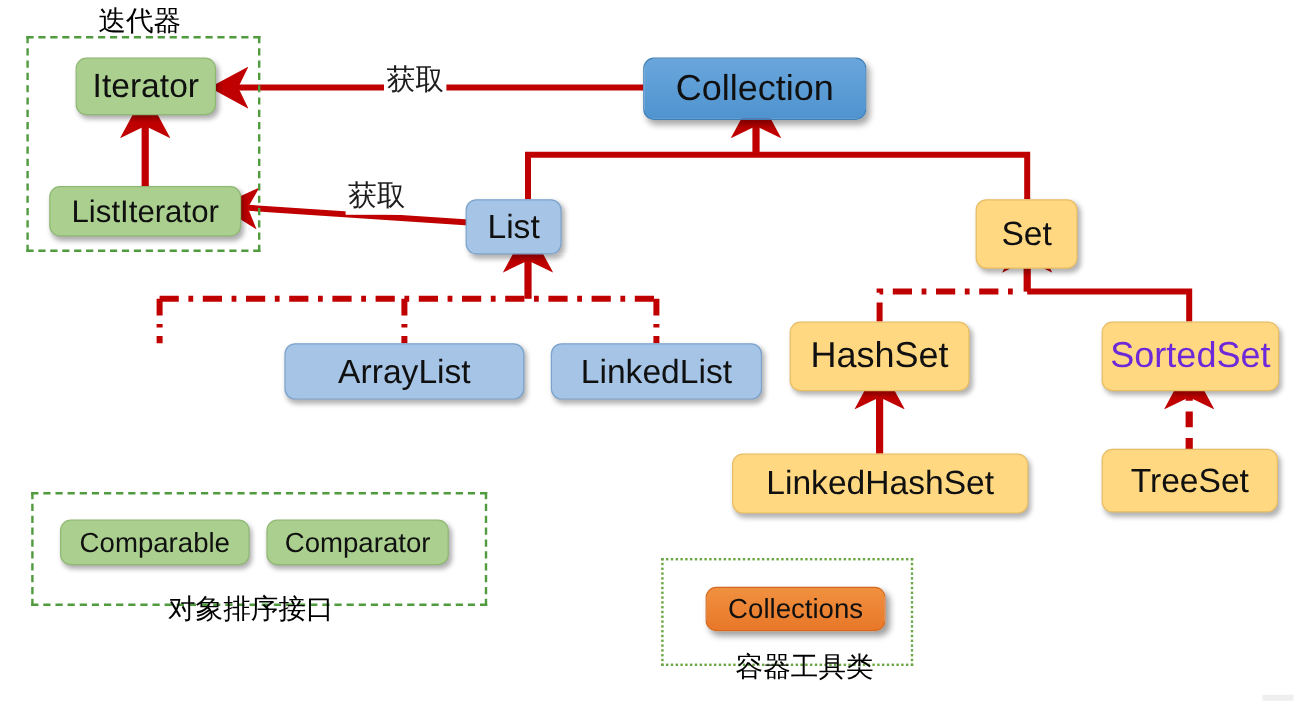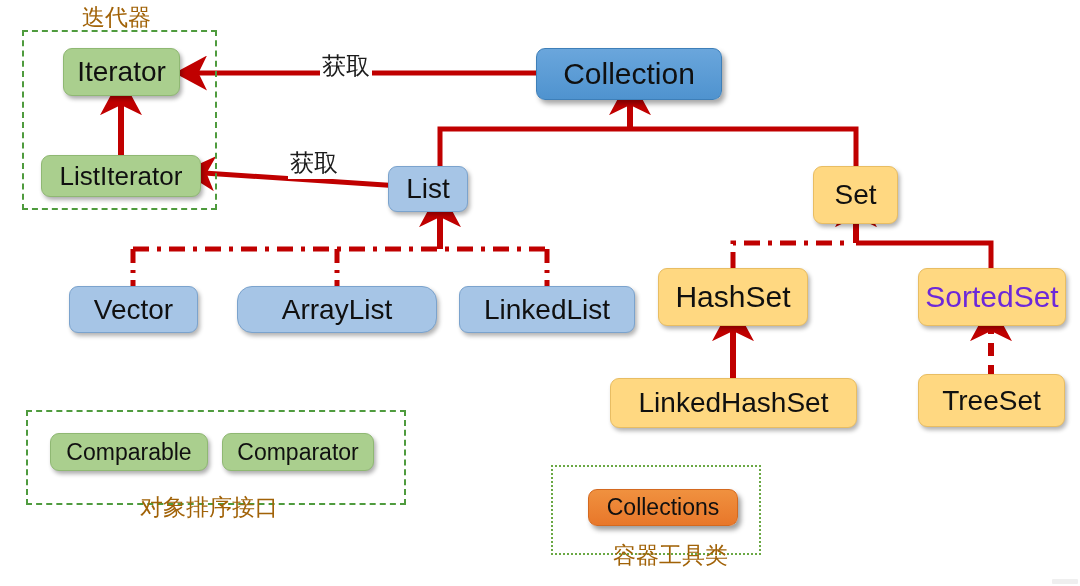--- a/index.html
+++ b/index.html
@@ -23,21 +23,21 @@
   .node.amber{background:#ffd881;border:1px solid #e8bd63;
               box-shadow:2px 3px 4px rgba(0,0,0,.30);}
   .node.orange{background:linear-gradient(180deg,#f0913f 0%,#e8772a 100%);
               border:1px solid #d4691f;box-shadow:3px 4px 5px rgba(0,0,0,.38);}
   .node.muted-text{color:#6d28d9;}
 
   .group-box{position:absolute;box-sizing:border-box;background:transparent;}
   .group-box.dashed{border:2px dashed #4f9b3e;}
   .group-box.dotted{border:2px dotted #6aa844;}
 
-  .group-label{position:absolute;color:#a16207;white-space:nowrap;
+  .group-label{position:absolute;color:#000000;white-space:nowrap;
                font-family:"DejaVu Sans","Liberation Sans",sans-serif;}
 
   .edge-label{position:absolute;color:#1c1c1c;white-space:nowrap;
               font-family:"DejaVu Sans","Liberation Sans",sans-serif;
               background:#ffffff;padding:0 2px;text-align:center;}
 
   .corner-mark{position:absolute;right:2px;bottom:2px;width:26px;height:5px;
                background:#efefef;border-radius:1px;}
 </style>
 </head>
@@ -120,25 +120,22 @@
   </div>
 
   <div class="node blue-light" style="left:388px;top:166px;width:80px;height:46px;font-size:28px;">
     <span>List</span>
   </div>
 
   <div class="node amber" style="left:813px;top:166px;width:85px;height:58px;font-size:28px;">
     <span>Set</span>
   </div>
 
-  <div class="node blue-light" style="left:69px;top:286px;width:129px;height:47px;font-size:28px;">
-    <span>Vector</span>
-  </div>
 
-  <div class="node blue-light" style="left:237px;top:286px;width:200px;height:47px;font-size:28px;border-radius:15px;">
+  <div class="node blue-light" style="left:237px;top:286px;width:200px;height:47px;font-size:28px;">
     <span>ArrayList</span>
   </div>
 
   <div class="node blue-light" style="left:459px;top:286px;width:176px;height:47px;font-size:28px;">
     <span>LinkedList</span>
   </div>
 
   <div class="node amber" style="left:658px;top:268px;width:150px;height:58px;font-size:30px;">
     <span>HashSet</span>
   </div>

